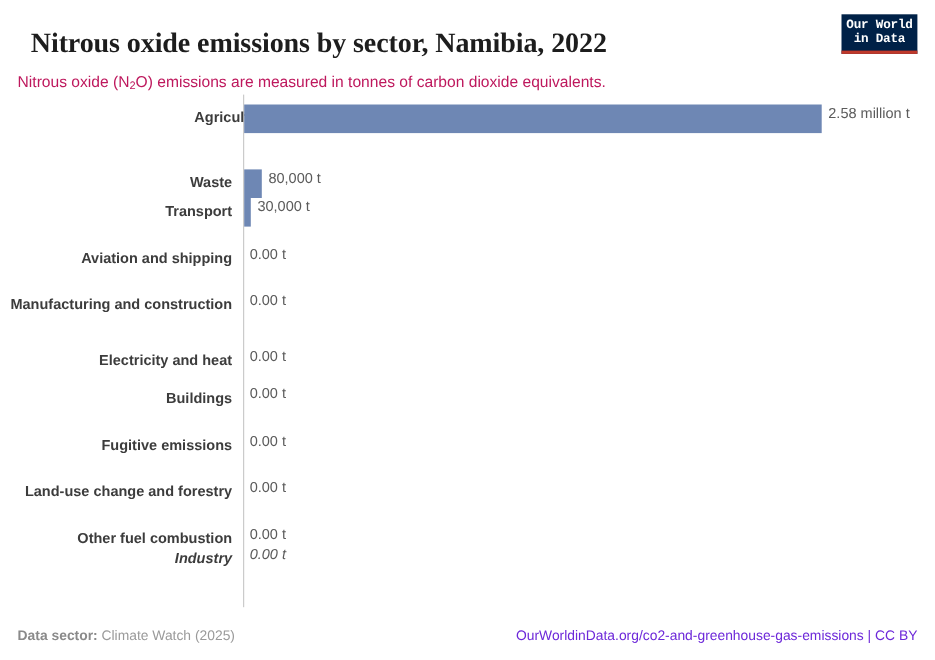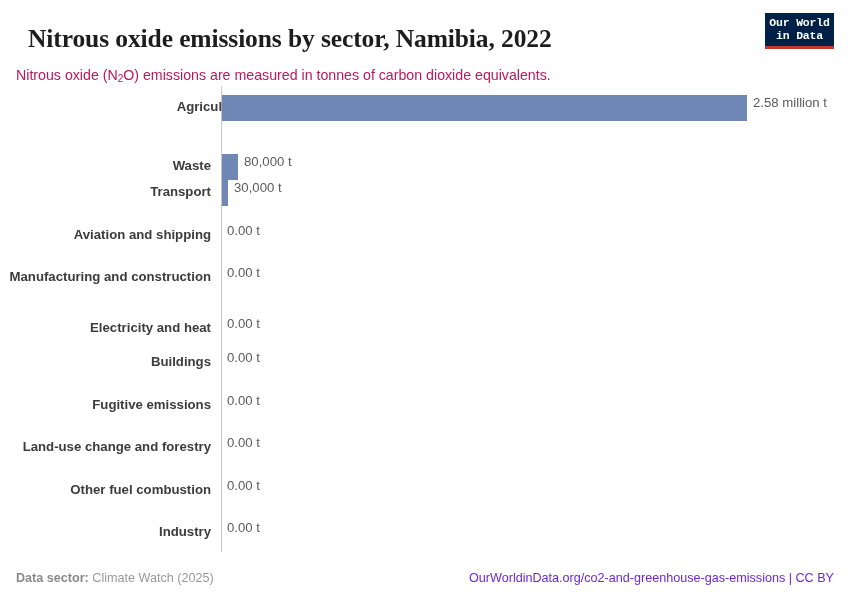--- a/index.html
+++ b/index.html
@@ -269,21 +269,21 @@
             <span class="bar-value">0.00 t</span>
           </div>
         </div>
         <div class="row" style="top: 382.5px;">
           <div class="row-label">Other fuel combustion</div>
           <div class="bar-wrap">
             <div class="bar zero" style="width: 0px;"></div>
             <span class="bar-value">0.00 t</span>
           </div>
         </div>
-        <div class="row" style="top: 425px;">
+        <div class="row" style="top: 401px; font-style: italic;">
           <div class="row-label">Industry</div>
           <div class="bar-wrap">
             <div class="bar zero" style="width: 0px;"></div>
             <span class="bar-value">0.00 t</span>
           </div>
         </div>
       </div>
   </div>
 
   <div class="footer">

